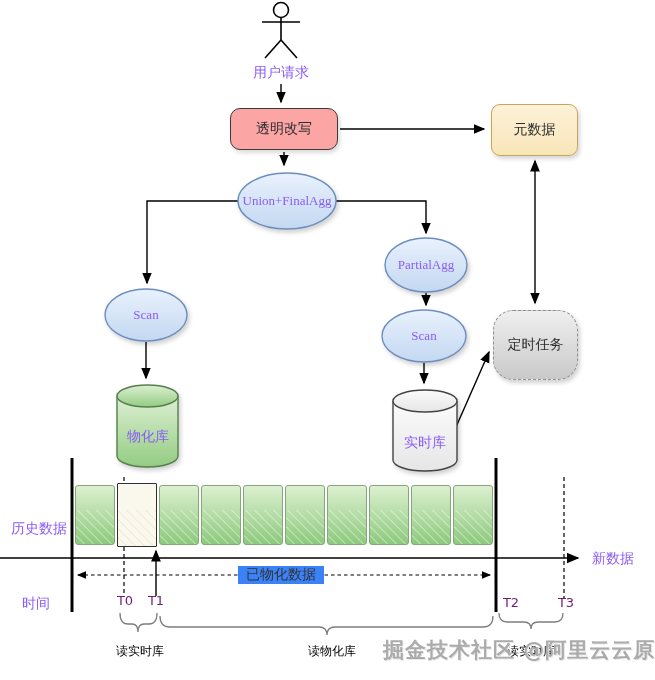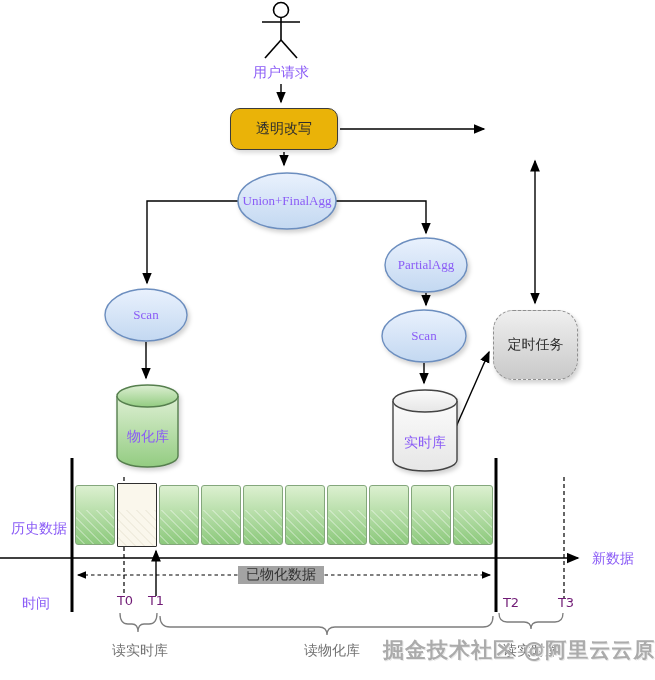--- a/index.html
+++ b/index.html
@@ -2,39 +2,39 @@
 <html><head>
 <meta charset="utf-8">
 <style>
   html,body{margin:0;padding:0;background:#fff;}
   #canvas{position:relative;width:655px;height:680px;background:#fff;overflow:hidden;
           font-family:"DejaVu Sans","Liberation Sans",sans-serif;color:#333;}
   .lbl{position:absolute;font-size:14px;color:#8b5cf6;white-space:nowrap;transform:translate(-50%,-50%);}
   .lbl.en{font-size:13px;font-family:Liberation Serif, serif;}
   .node-box{position:absolute;display:flex;align-items:center;justify-content:center;
             font-size:14px;color:#2e2e2e;box-sizing:border-box;}
-  #rewrite-box{left:230px;top:108px;width:108px;height:42px;background:#eab308;
+  #rewrite-box{left:230px;top:108px;width:108px;height:42px;background:#fca5a5;
                border:1.6px solid #3b3b3b;border-radius:10px;box-shadow:2px 3px 4px rgba(0,0,0,.14);}
   #meta-box{left:491px;top:104px;width:87px;height:52px;
             background:linear-gradient(#fdf2d8,#f8e5b9);
             border:1.4px solid #c9a35a;border-radius:9px;box-shadow:2px 3px 4px rgba(0,0,0,.16);}
   #timer-box{left:493px;top:310px;width:85px;height:70px;
              background:linear-gradient(#efefef,#c9c9c9);
              border:1.5px dashed #8f8f8f;border-radius:20px;box-shadow:2px 3px 4px rgba(0,0,0,.18);}
   
   .block{position:absolute;top:485px;width:40px;height:60px;border-radius:3px;box-sizing:border-box;overflow:hidden;}
   .block.green{background:linear-gradient(#dcf0d0,#8cc97c);border:1px solid #84a77c;}
   .block.white{top:483px;height:64px;background:#faf7ec;border:1.6px solid #2f2f2f;border-radius:1px;z-index:3;}
   .block::after{content:"";position:absolute;left:0;right:0;top:42%;bottom:0;
      background:repeating-linear-gradient(45deg,transparent 0 5px,rgba(255,255,255,.30) 5px 6.5px);}
   .block.white::after{background:repeating-linear-gradient(45deg,transparent 0 5px,rgba(160,150,110,.10) 5px 6.5px);}
   #materialized-label{position:absolute;left:281px;top:575px;transform:translate(-50%,-50%);
-     background:#a3a3a3;padding:0 8px;font-size:14px;z-index:2;}
+     background:#3b82f6;padding:0 8px;font-size:14px;z-index:2;}
   .tick{position:absolute;font-size:13px;color:#701a75;transform:translate(-50%,-50%);text-align:right;}
-  .brace-label{position:absolute;font-size:14px;color:#737373;transform:translate(-50%,-50%);white-space:nowrap;}
+  .brace-label{position:absolute;font-size:12px;color:#000000;transform:translate(-50%,-50%);white-space:nowrap;}
   #watermark{position:absolute;left:383px;top:650px;transform:translateY(-50%);
      font-size:21px;font-weight:700;letter-spacing:1px;color:#ababab;z-index:5;
      text-shadow:1px 1px 0 #e8e8e8;white-space:nowrap;}
   svg.layer{position:absolute;left:0;top:0;z-index:1;pointer-events:none;}
   .shadowed{filter:drop-shadow(2px 3px 2px rgba(0,0,0,.18));}
 </style>
 </head>
 <body>
 
 <div id="canvas">
@@ -120,20 +120,23 @@
     <g stroke="#7d7d7d" stroke-width="1.3" fill="none">
       <path d="M120,613 Q120,624 128,624 L132,624 Q138,624 138,632 Q138,624 144,624 L149,624 Q157,624 157,613"></path>
       <path d="M160,616 Q160,627 170,627 L319,627 Q327,627 327,635 Q327,627 335,627 L483,627 Q493,627 493,616"></path>
       <path d="M499,613 Q499,622 507,622 L524,622 Q531,622 531,629 Q531,622 538,622 L555,622 Q563,622 563,613"></path>
     </g>
   </svg>
 
   <div class="node-box" id="rewrite-box">
     <span>透明改写</span>
   </div>
+  <div class="node-box" id="meta-box">
+    <span>元数据</span>
+  </div>
   <div class="node-box" id="timer-box">
     <span>定时任务</span>
   </div>
 
   <div class="lbl" style="left:281px;top:73px;z-index:2">用户请求</div>
   <div class="lbl en" style="left:287px;top:201px;z-index:2">Union+FinalAgg</div>
   <div class="lbl en" style="left:426px;top:265px;z-index:2">PartialAgg</div>
   <div class="lbl en" style="left:146px;top:315px;z-index:2">Scan</div>
   <div class="lbl en" style="left:424px;top:336px;z-index:2">Scan</div>
   <div class="lbl" style="left:148px;top:437px;z-index:2">物化库</div>

